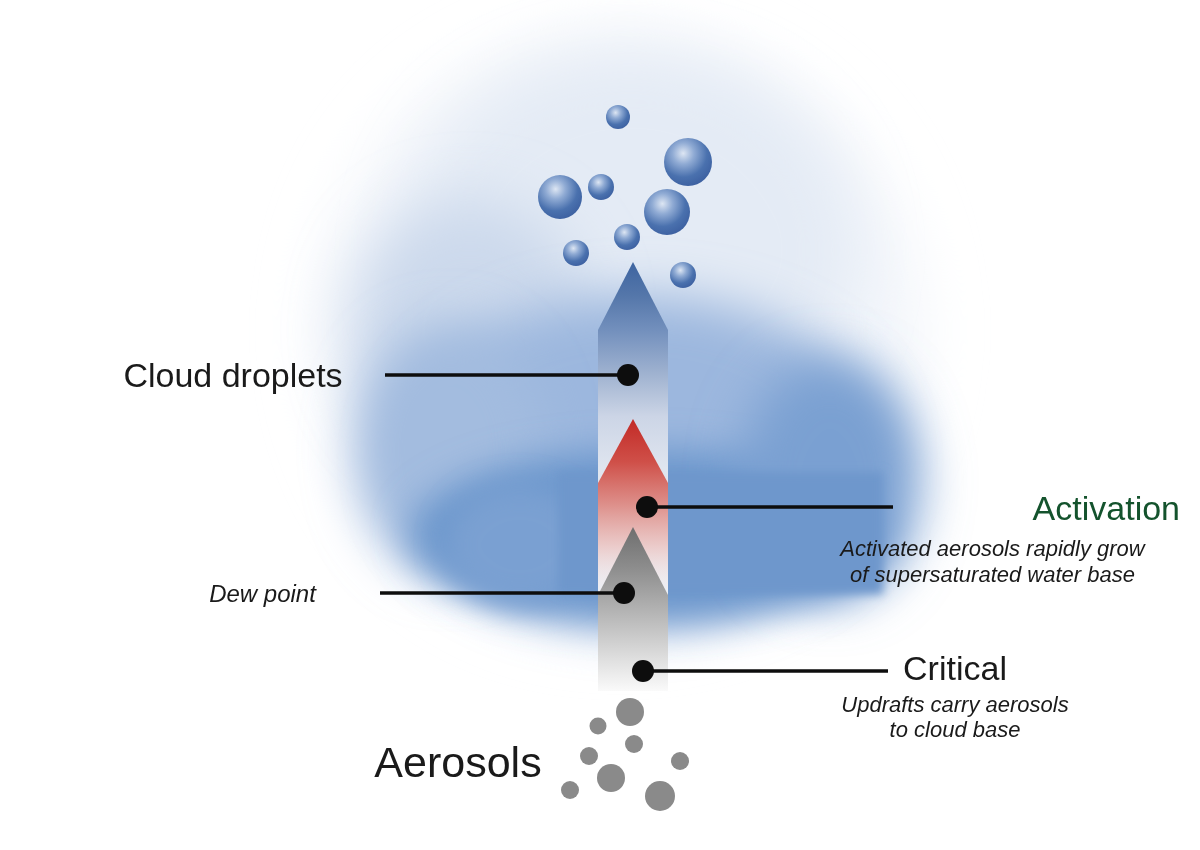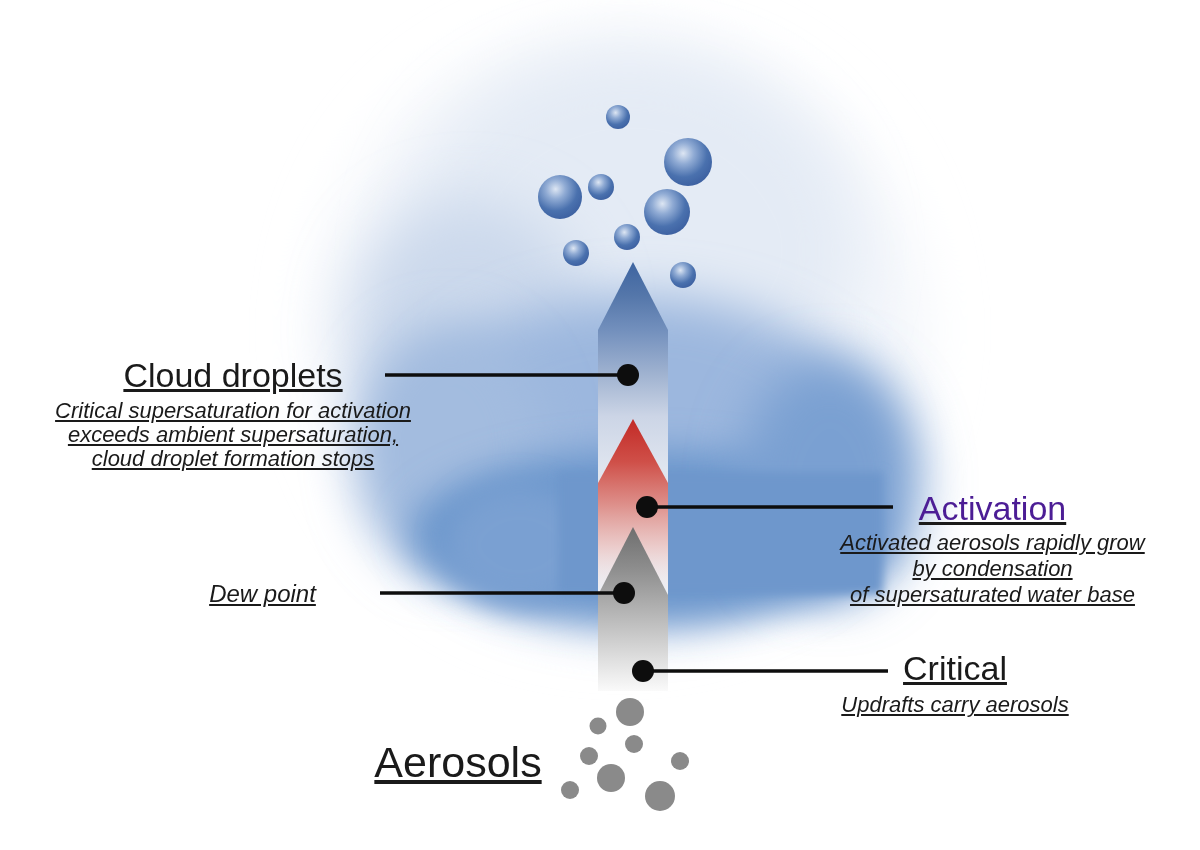--- a/index.html
+++ b/index.html
@@ -6,42 +6,42 @@
   .canvas {
     position: relative;
     width: 1200px;
     height: 850px;
     background: #ffffff;
     overflow: hidden;
     font-family: "Liberation Sans", sans-serif;
     color: #1a1a1a;
   }
   .canvas svg { position: absolute; left: 0; top: 0; }
-  .label-block { position: absolute; text-decoration: underline; }
+  .label-block { position: absolute; }
   .ta-center { text-align: center; }
   .ta-right  { text-align: center; }
   .title {
     font-size: 34px;
     line-height: 40px;
     font-weight: 400;
     white-space: nowrap;
   }
-  .title-red { color: #4c1d95; }
+  .title-red { color: #14532d; text-align: right; }
   .desc {
     font-style: italic;
     font-size: 22px;
     white-space: nowrap;
   }
   .desc div { line-height: 24px; }
   .desc-wide div { line-height: 26px; }
   .desc-mid div { line-height: 25px; }
   #cloud-droplets-block { left: 28px;  top: 355px; width: 410px; }
   #cloud-droplets-block .desc { margin-top: 4px; }
   #activation-block     { left: 805px; top: 488px; width: 375px; }
-  #activation-block .desc { margin-top: 2px; }
+  #activation-block .desc { margin-top: 8px; }
   #lifting-block        { left: 780px; top: 648px; width: 350px; }
   #lifting-block .desc  { margin-top: 4px; text-align: center; }
   #dew-point-block {
     left: 150px; top: 579px; width: 225px;
     font-style: italic; font-size: 24px; line-height: 30px; white-space: nowrap;
   }
   #aerosols-block {
     left: 373px; top: 744px; width: 170px;
     font-size: 43px; line-height: 36px; white-space: nowrap;
   }
@@ -151,40 +151,35 @@
       <line x1="643" y1="671" x2="888" y2="671"></line>
       <circle cx="628" cy="375" r="11" fill="#0d0d0d" stroke="none"></circle>
       <circle cx="647" cy="507" r="11" fill="#0d0d0d" stroke="none"></circle>
       <circle cx="624" cy="593" r="11" fill="#0d0d0d" stroke="none"></circle>
       <circle cx="643" cy="671" r="11" fill="#0d0d0d" stroke="none"></circle>
     </g>
   </svg>
 
   <div class="label-block ta-center" id="cloud-droplets-block">
     <div class="title">Cloud droplets</div>
-    <div class="desc">
-      <div>Critical supersaturation for activation</div>
-      <div>exceeds ambient supersaturation,</div>
-      <div>cloud droplet formation stops</div>
-    </div>
   </div>
 
   <div class="label-block ta-center" id="activation-block">
     <div class="title title-red">Activation</div>
     <div class="desc desc-wide">
       <div>Activated aerosols rapidly grow</div>
-      <div>by condensation</div>
       <div>of supersaturated water base</div>
     </div>
   </div>
 
   <div class="label-block ta-right" id="dew-point-block">Dew point</div>
 
   <div class="label-block ta-center" id="lifting-block">
     <div class="title">Critical</div>
     <div class="desc desc-mid">
       <div>Updrafts carry aerosols</div>
+      <div>to cloud base</div>
     </div>
   </div>
 
   <div class="label-block ta-center" id="aerosols-block">Aerosols</div>
 
 </div>
 
 </body></html>

